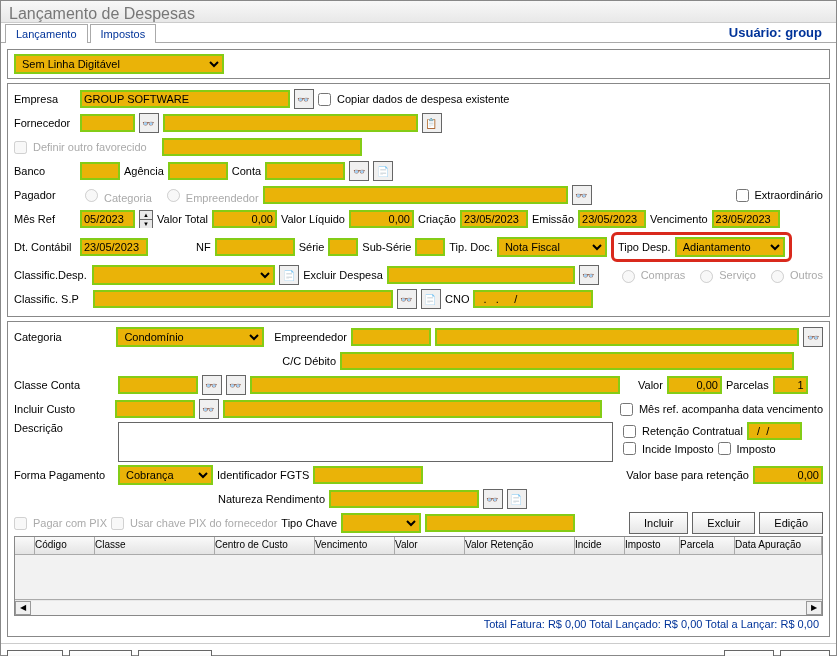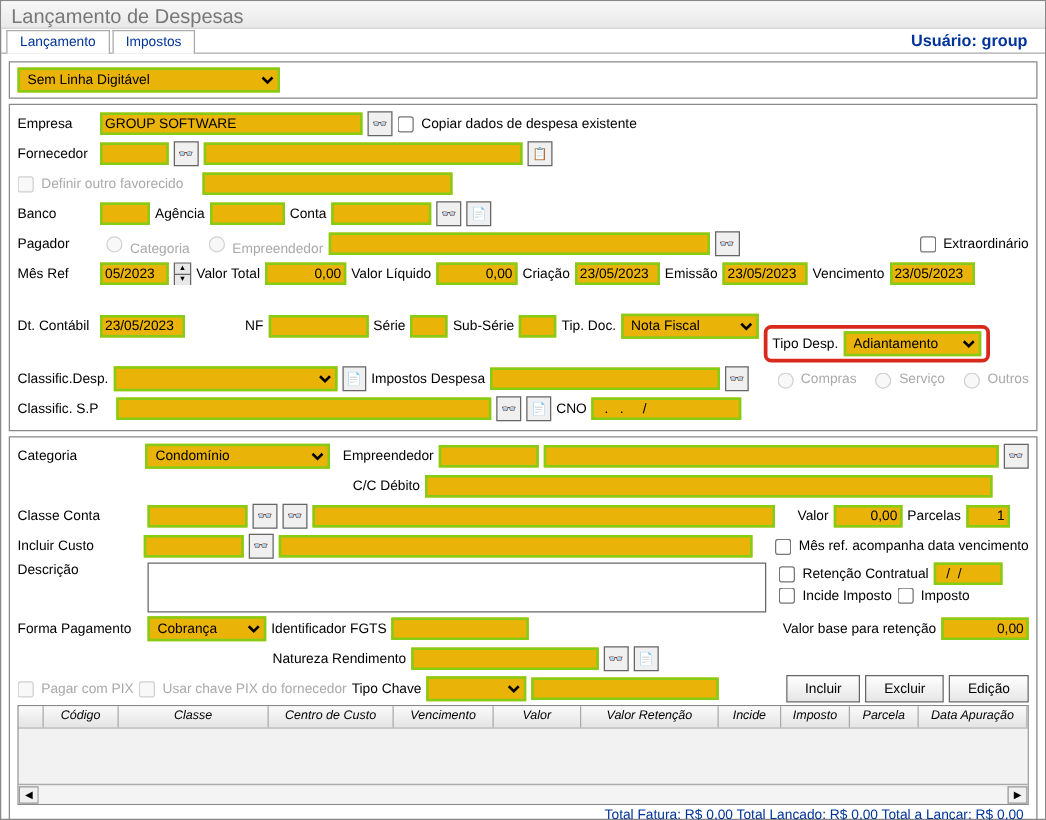--- a/index.html
+++ b/index.html
@@ -109,21 +109,20 @@
     cursor: pointer;
   }
   .spin div:first-child { border-bottom: 1px solid #666; }
   .red-highlight {
     border: 3px solid #d9291c;
     border-radius: 6px;
     padding: 2px 4px;
     display: flex;
     align-items: center;
     gap: 4px;
-    margin-top: 28px;
   }
   .radio-group {
     display: flex;
     align-items: center;
     gap: 10px;
   }
   .radio-group label { display: flex; align-items: center; gap: 3px; color: #aaa; }
   textarea {
     border: 1px solid #666;
     resize: none;
@@ -149,25 +148,23 @@
   .thead {
     display: flex;
     background: linear-gradient(#fafafa,#e4e4e4);
     border-bottom: 1px solid #aaa;
     height: 18px;
     align-items: stretch;
   }
   .th {
     border-right: 1px solid #aaa;
     font-size: 10px;
-    text-align: center;
     padding: 2px 0;
     overflow: hidden;
     white-space: nowrap;
-    font-style: italic;
   }
   .tbody { flex: 1; background: #f2f2f2; }
   .hscroll {
     height: 16px;
     background: #e8e8e8;
     border-top: 1px solid #aaa;
     display: flex;
     align-items: center;
   }
   .hscroll .sc-btn { width:16px;height:14px;border:1px solid #999;background:#f0f0f0;text-align:center;font-size:8px;line-height:12px;cursor:pointer;}
@@ -287,21 +284,21 @@
         <div class="red-highlight">
           <span class="lbl">Tipo Desp.</span>
           <select style="width:110px"><option>Adiantamento</option></select>
         </div>
       </div>
 
       <div class="row">
         <span class="lbl" style="width:75px">Classific.Desp.</span>
         <select style="width:185px"><option></option></select>
         <button class="icon-btn">📄</button>
-        <span class="lbl">Impostos Despesa</span>
+        <span class="lbl">Excluir Despesa</span>
         <input type="text" style="width: 190px;">
         <button class="icon-btn">👓</button>
         <span style="width:10px"></span>
         <div class="radio-group">
           <label>
               <input type="radio" disabled="" style=""> 
               <span>Compras</span>
             </label>
           <label>
               <input type="radio" disabled="" style=""> 

